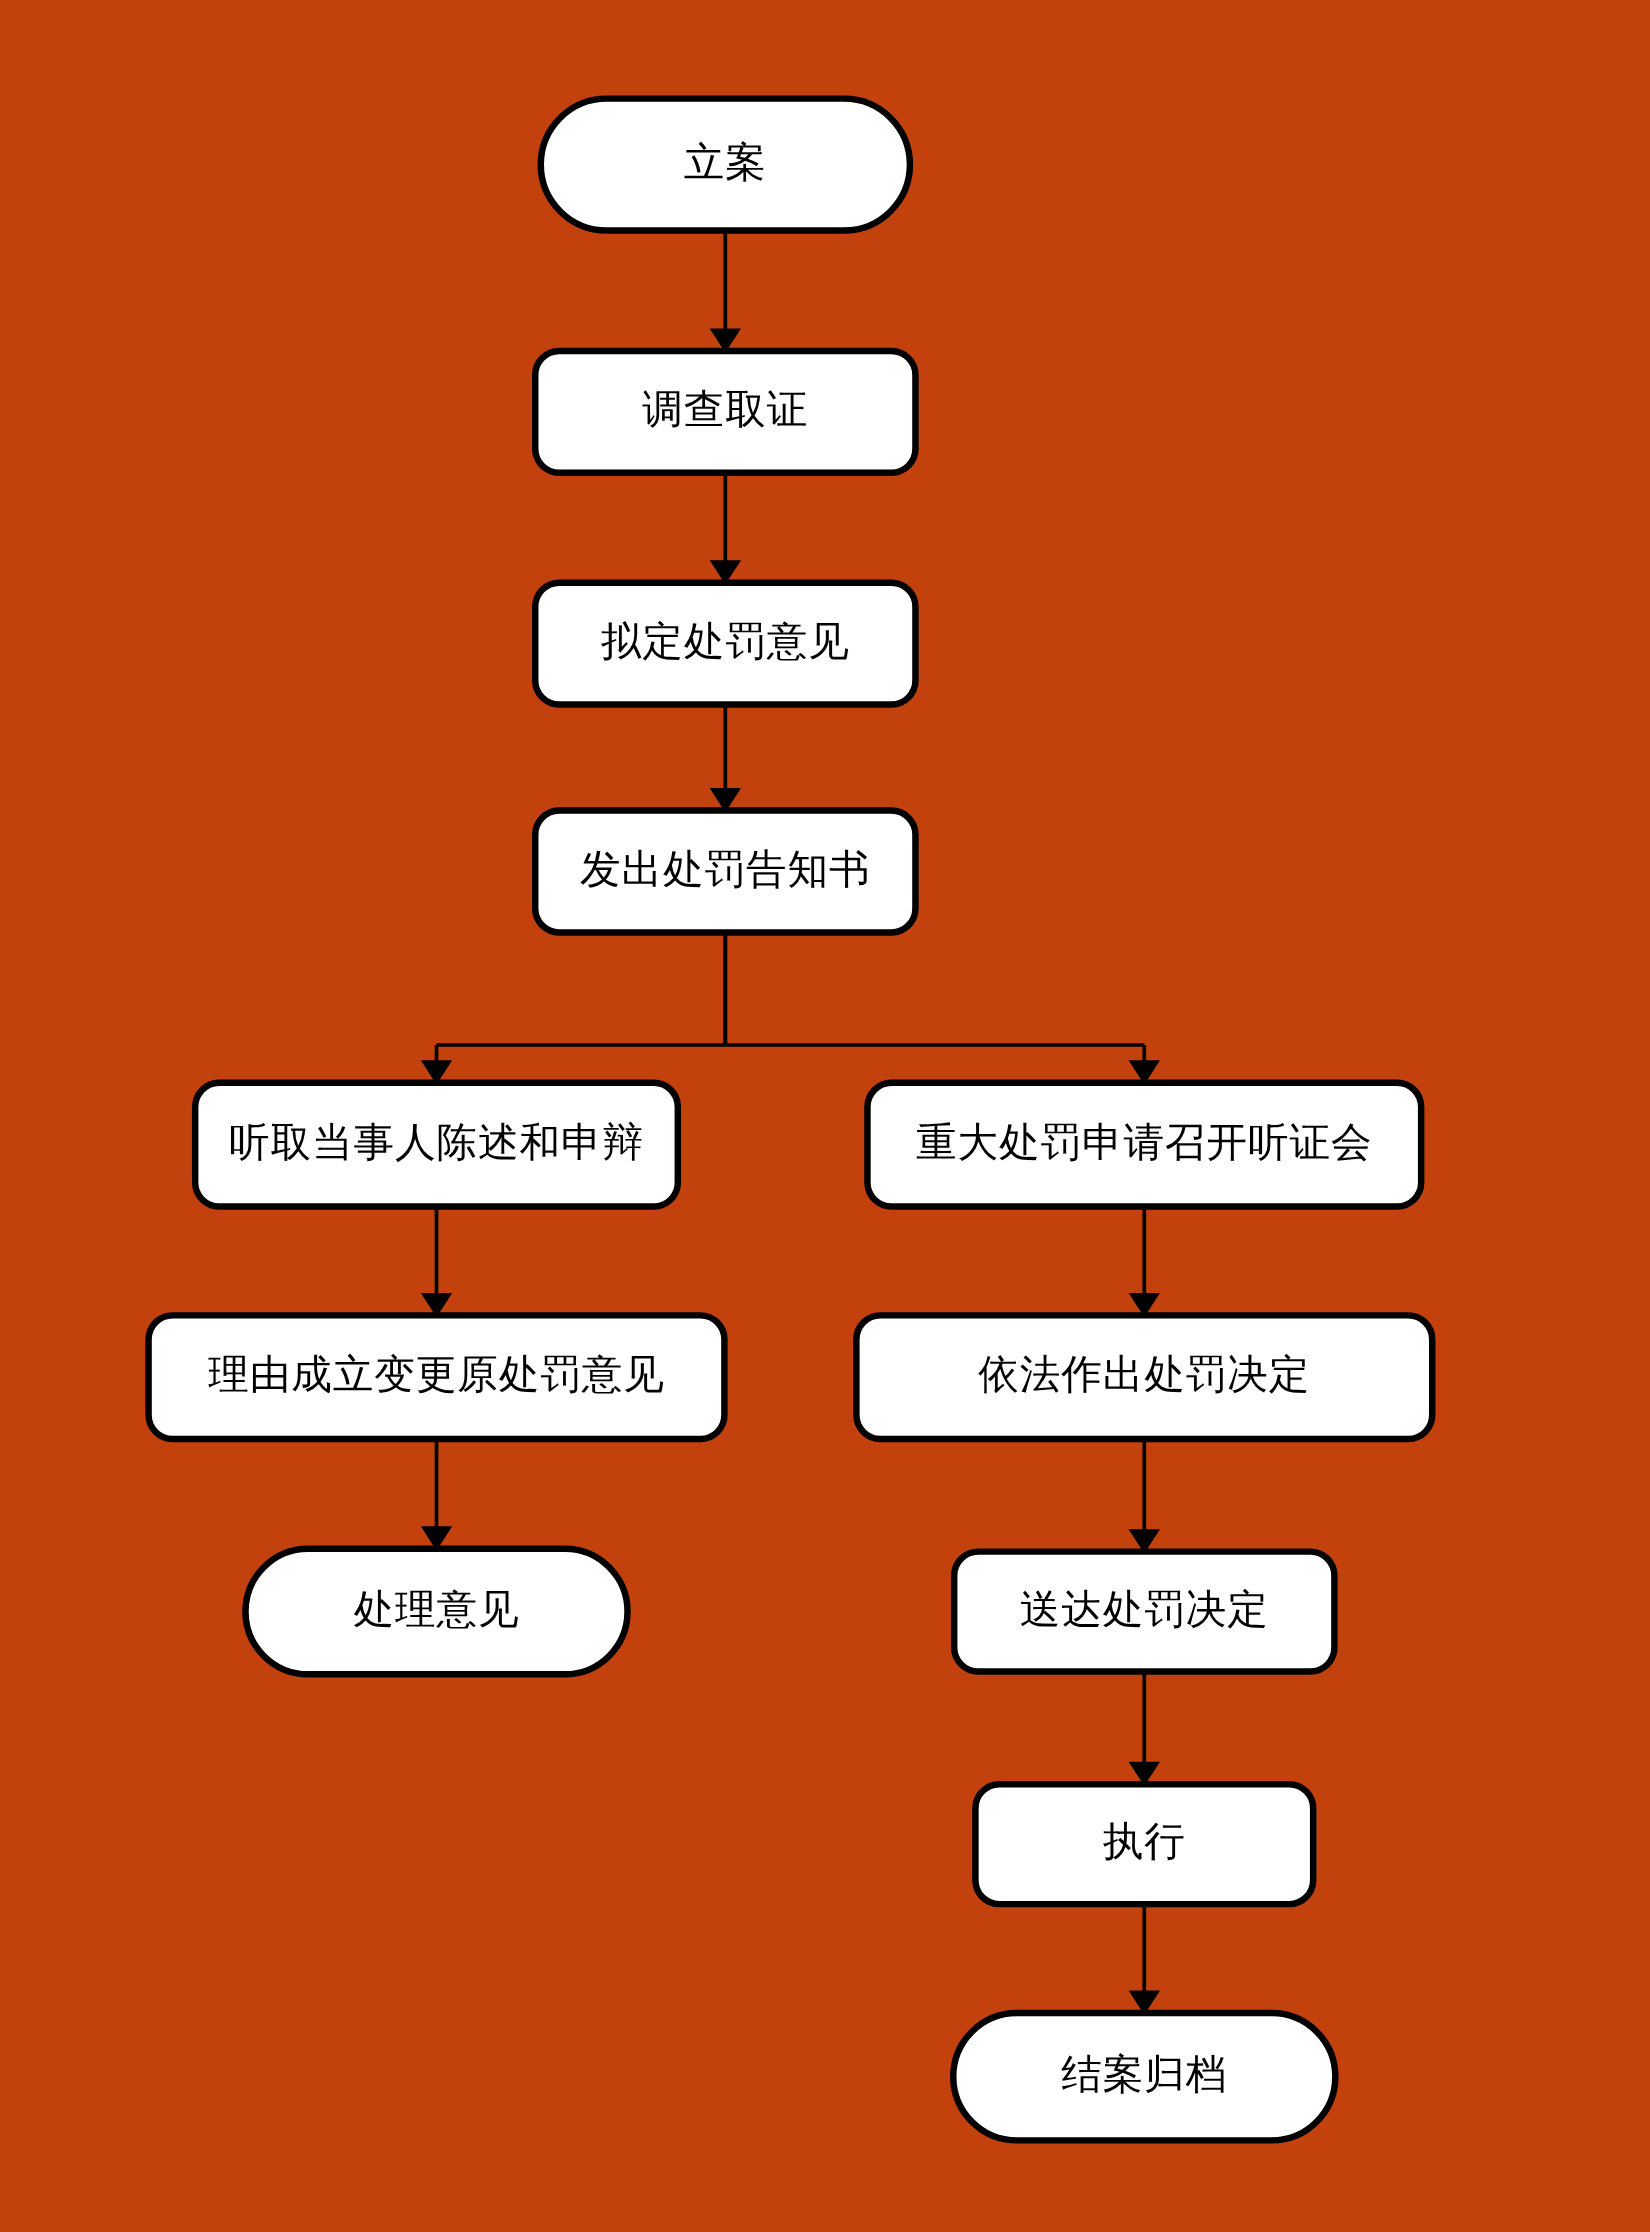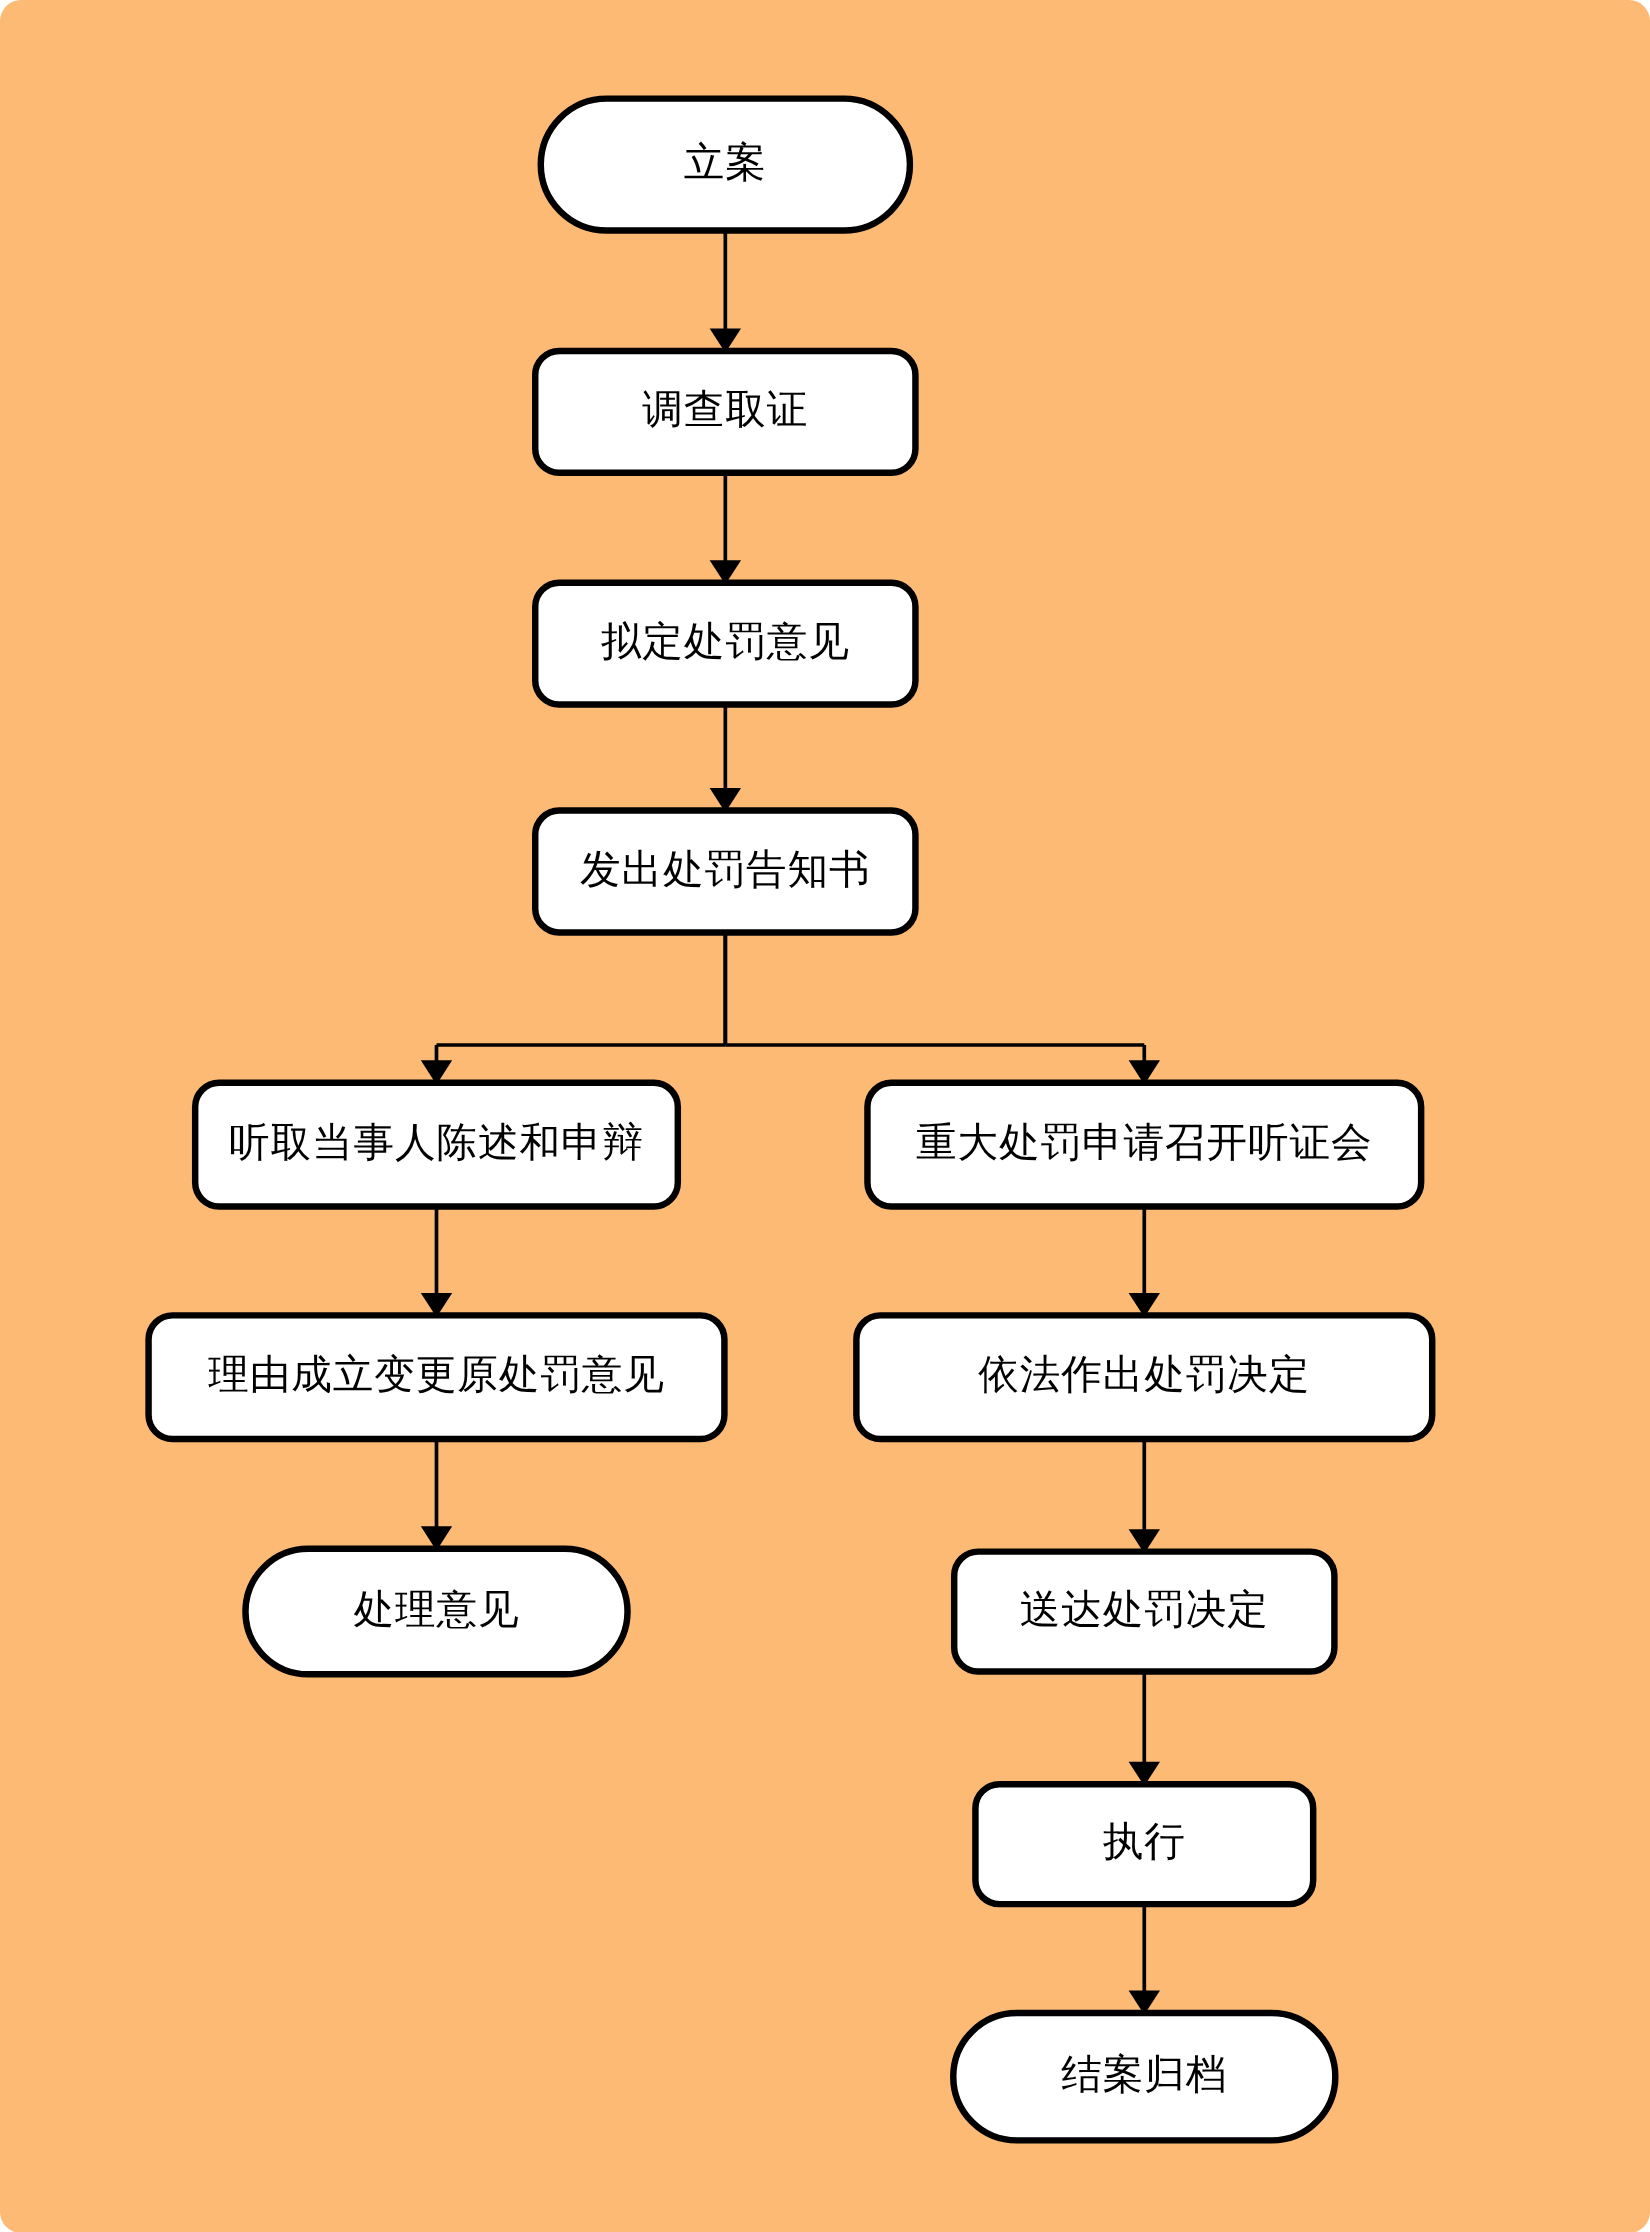--- a/index.html
+++ b/index.html
@@ -8,23 +8,22 @@
     padding: 0;
     background: #ffffff;
   }
   body {
     font-family: "Liberation Serif", "DejaVu Serif", serif;
   }
   #flow-root {
     position: relative;
     width: 1650px;
     height: 2233px;
-    background: #fdba74;
+    background: #c2410c;
     overflow: hidden;
-    border-radius: 21px;
   }
   svg#flow-svg {
     display: block;
     width: 1650px;
     height: 2233px;
   }
   .node-shape {
     fill: #ffffff;
     stroke: #000000;
     stroke-width: 7;

